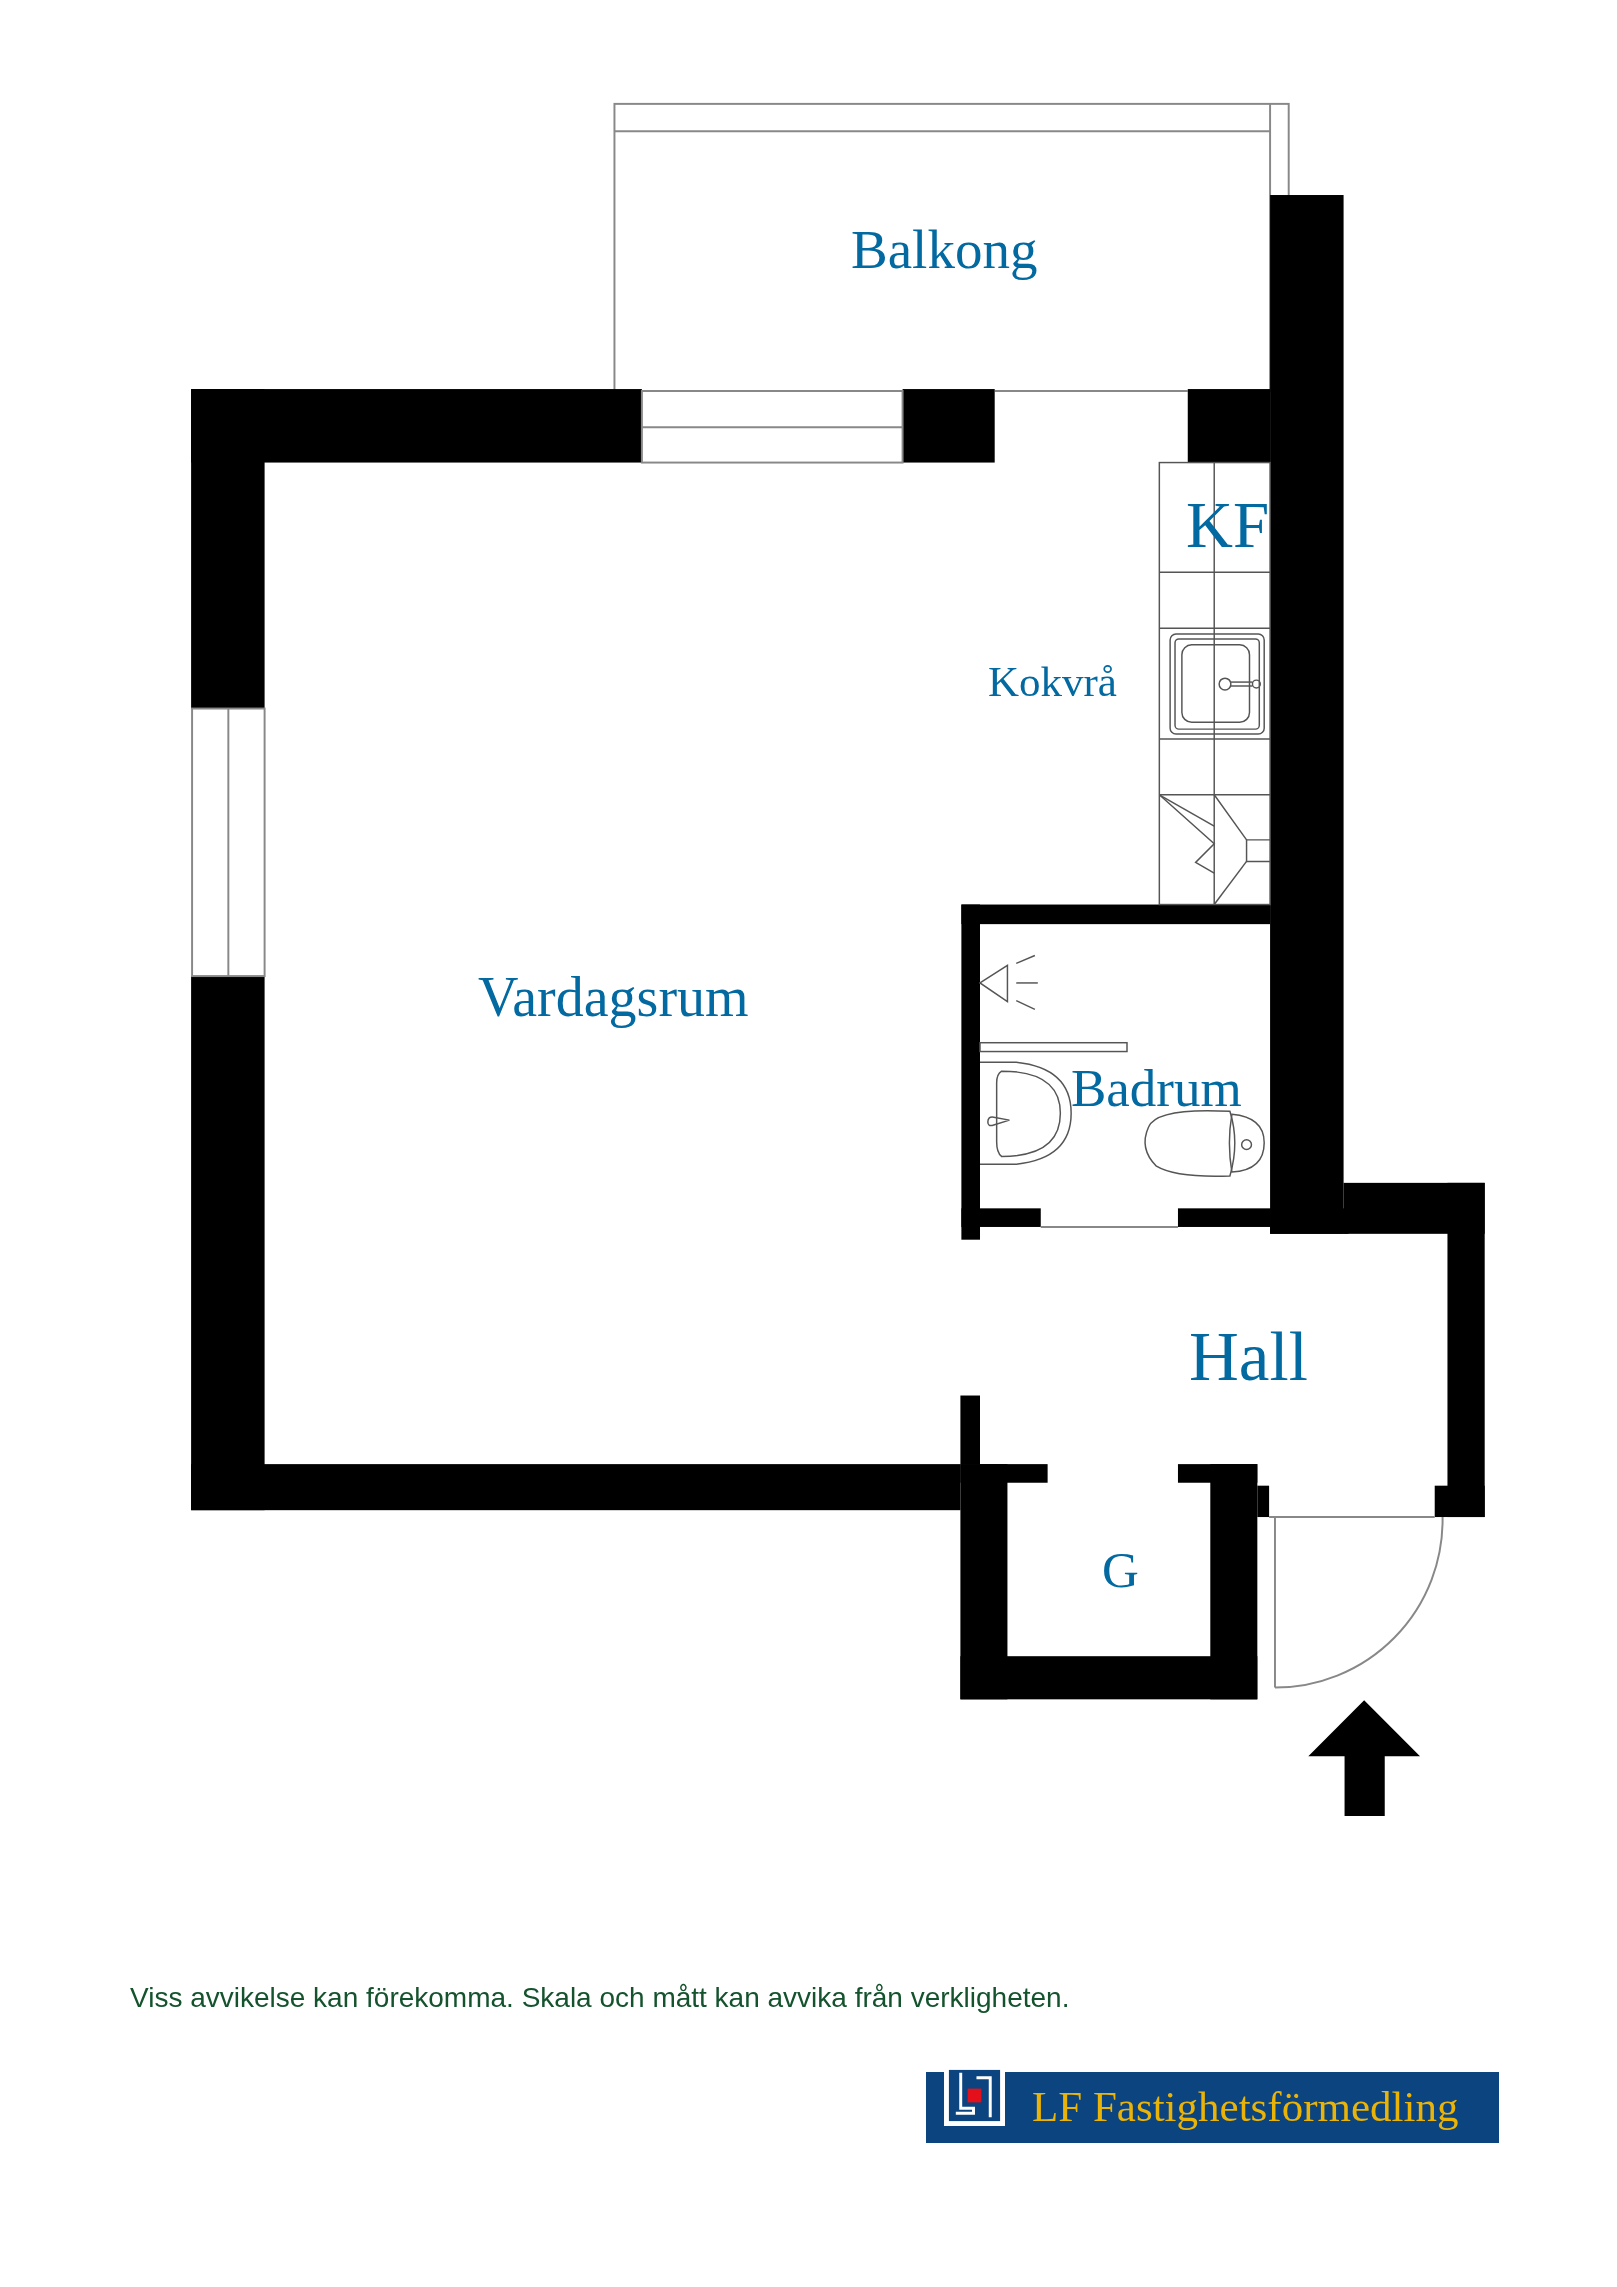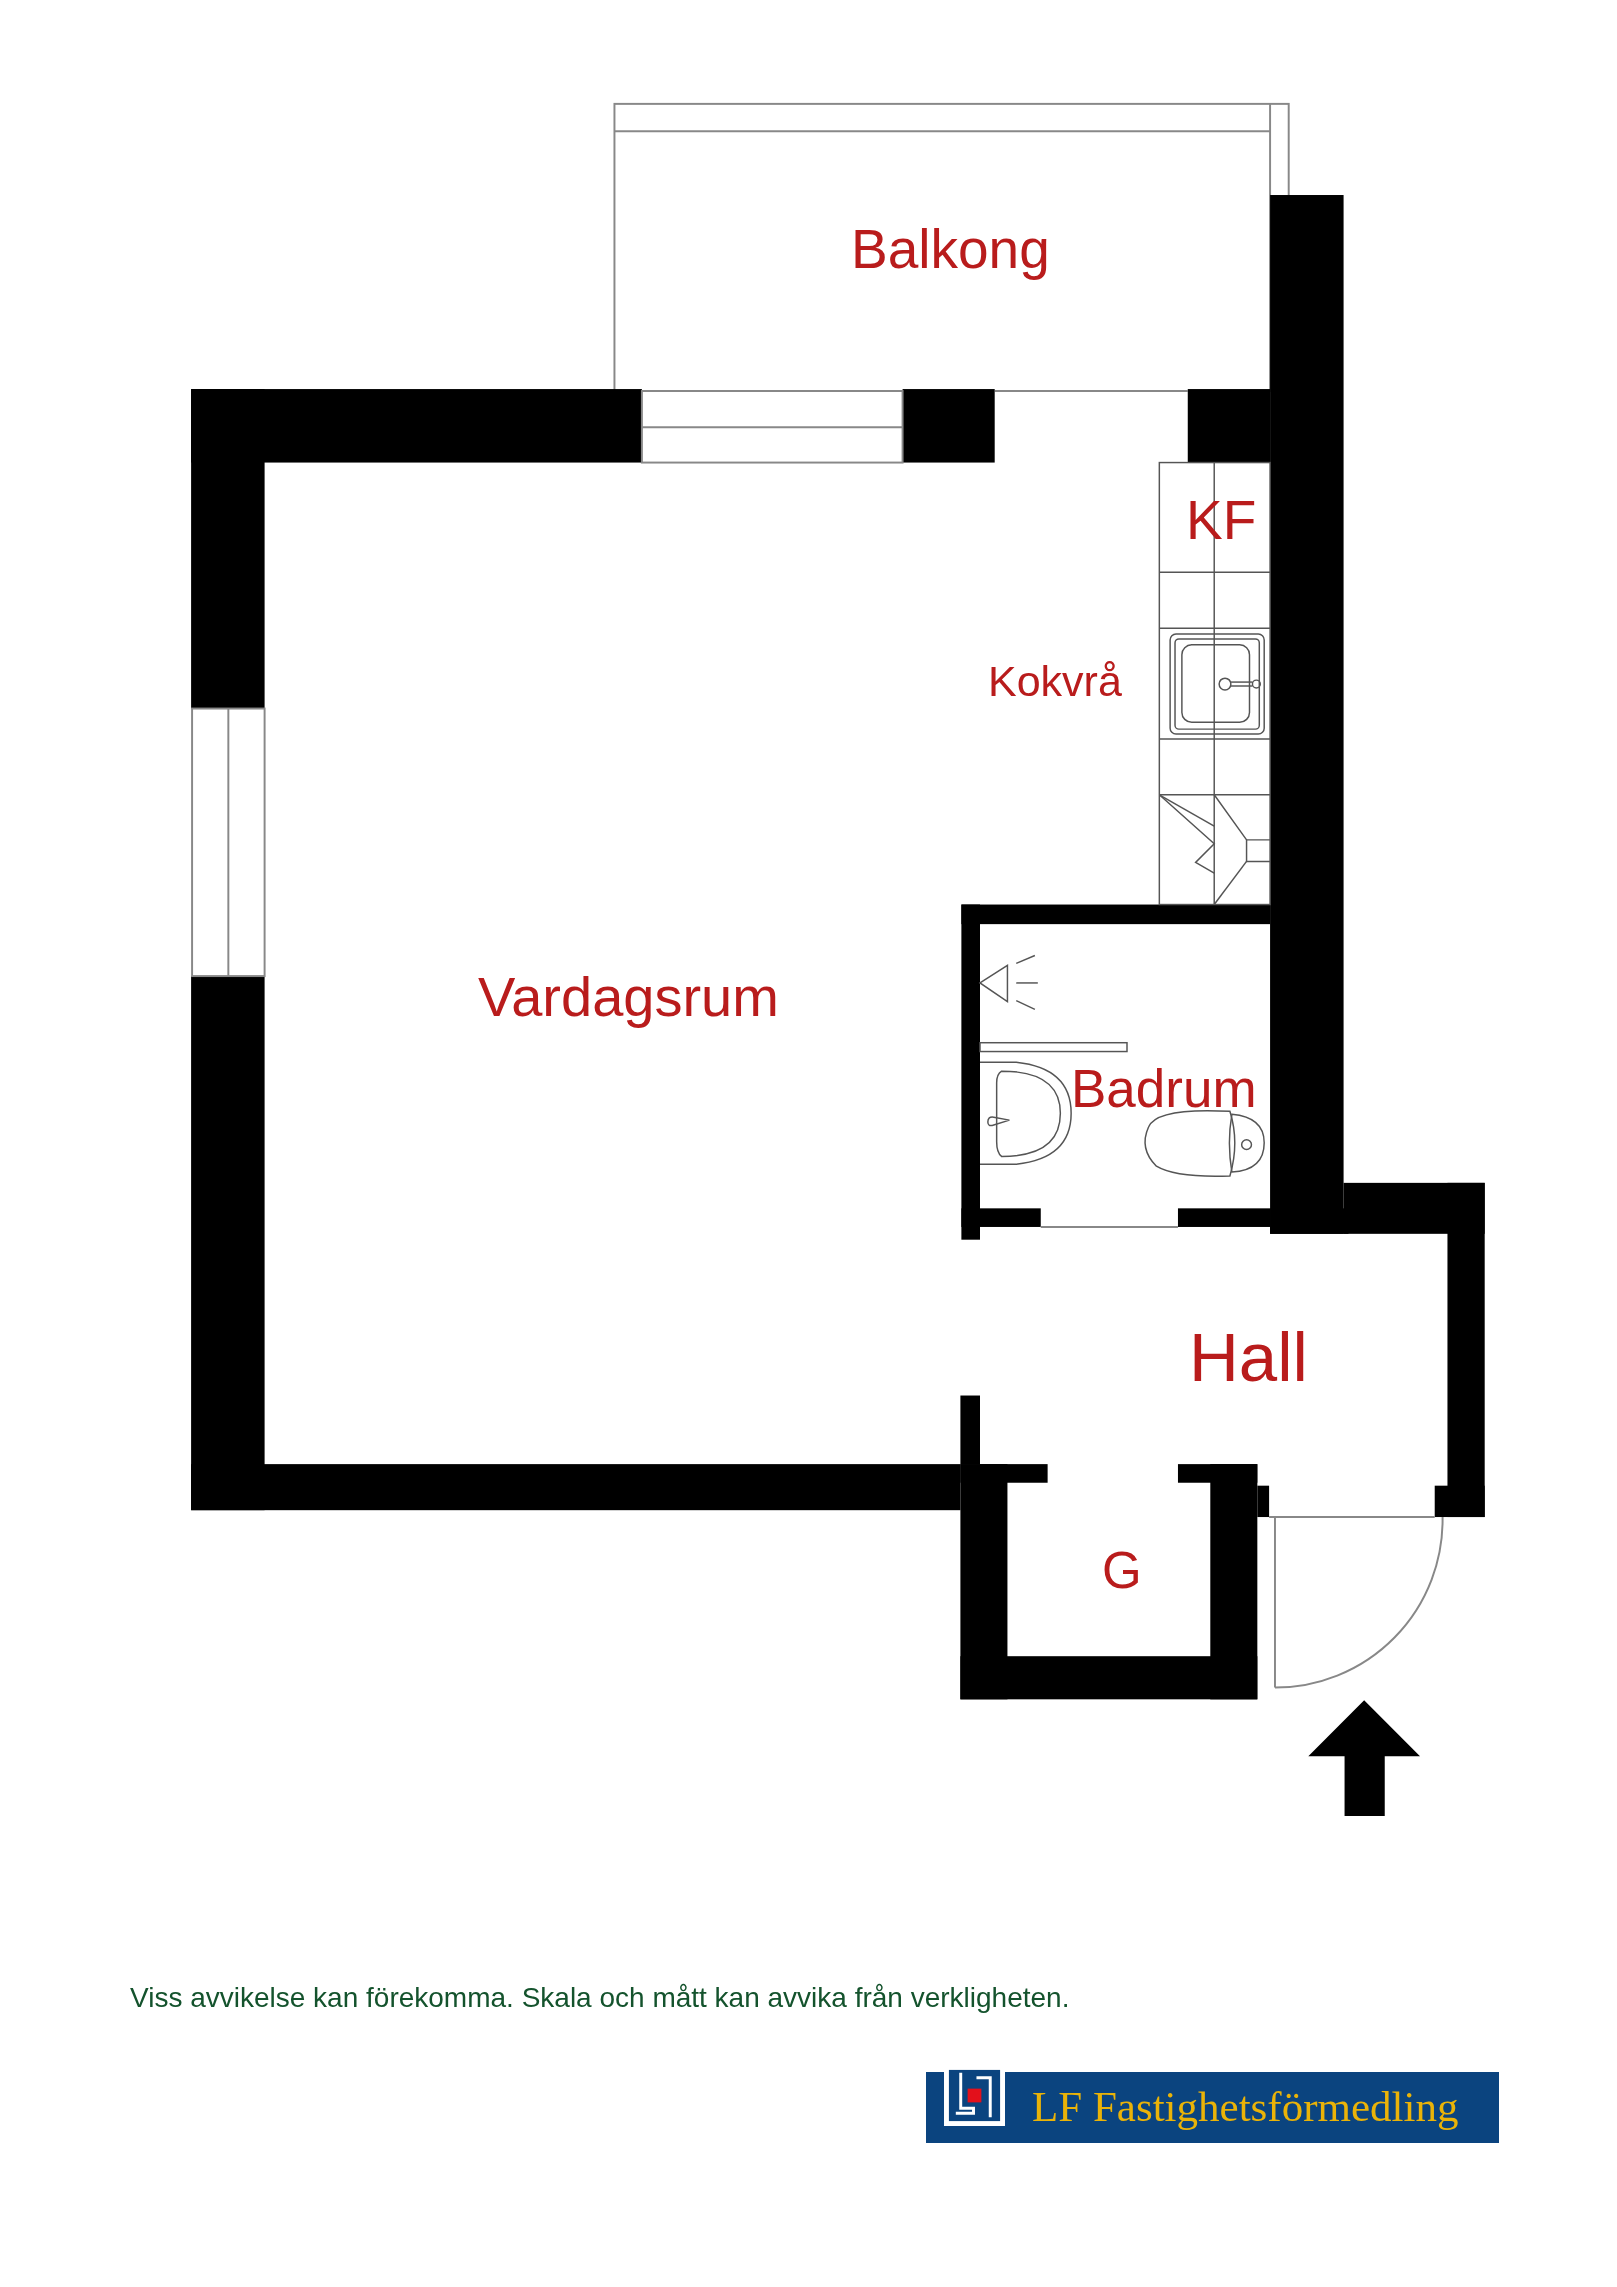--- a/index.html
+++ b/index.html
@@ -1,18 +1,18 @@
 <!DOCTYPE html>
 <html><head>
 <meta charset="utf-8">
 <style>
   html, body { margin:0; padding:0; background:#ffffff; }
   body { width:1617px; height:2288px; position:relative; overflow:hidden; font-family:"Liberation Sans", sans-serif; }
   .plan { position:absolute; left:0; top:0; width:1617px; height:1862px; }
-  .label { position:absolute; color:#b91c1c; font-family:Liberation Sans, sans-serif; white-space:nowrap; line-height:1; }
+  .label { position:absolute; color:#0369a1; font-family:Liberation Serif, serif; white-space:nowrap; line-height:1; }
   .disclaimer { position:absolute; left:130px; top:1982px; font-size:28px; color:#14532d; font-family:"Liberation Sans", sans-serif; white-space:nowrap; }
   .logo { position:absolute; left:926px; top:2072px; width:573px; height:71px; background:#0b447f; }
   .logo-mark { position:absolute; left:17.6px; top:-6.9px; width:61px; height:61px; }
   .logo-text { position:absolute; left:106px; top:9.8px; font-family:Liberation Serif, serif; font-size:43px; color:#eab308; white-space:nowrap; }
 </style>
 </head>
 <body>
 
 <div class="plan">
   <svg width="1617" height="1862" viewBox="0 0 1650 1900" style="position:absolute;left:0;top:0;">
@@ -113,21 +113,21 @@
     <g fill="none" stroke="#888" stroke-width="2">
       <line x1="1295" y1="1548" x2="1464" y2="1548"></line>
       <line x1="1301" y1="1548" x2="1301" y2="1722"></line>
       <path d="M1301,1722 A171,171 0 0 0 1472,1548"></path>
     </g>
 
     <polygon fill="#000" points="1392,1735 1449,1792 1413,1792 1413,1853 1372,1853 1372,1792 1335,1792"></polygon>
   </svg>
 
   <div class="label" style="left:851px;top:222px;font-size:55px;">Balkong</div>
-  <div class="label" style="left:1186px;top:493px;font-size:55px;text-align:center;">KF</div>
+  <div class="label" style="left:1186px;top:493px;font-size:65px;text-align:center;">KF</div>
   <div class="label" style="left:988px;top:660px;font-size:43px;">Kokvrå</div>
   <div class="label" style="left:478px;top:945px;font-size:56px;margin-top:24px;">Vardagsrum</div>
   <div class="label" style="left:1071px;top:1062px;font-size:53px;">Badrum</div>
   <div class="label" style="left:1189px;top:1323px;font-size:69px;">Hall</div>
   <div class="label" style="left:1102px;top:1545px;font-size:51px;">G</div>
 </div>
 
 <div class="disclaimer">Viss avvikelse kan förekomma. Skala och mått kan avvika från verkligheten.</div>
 
 <div class="logo">

